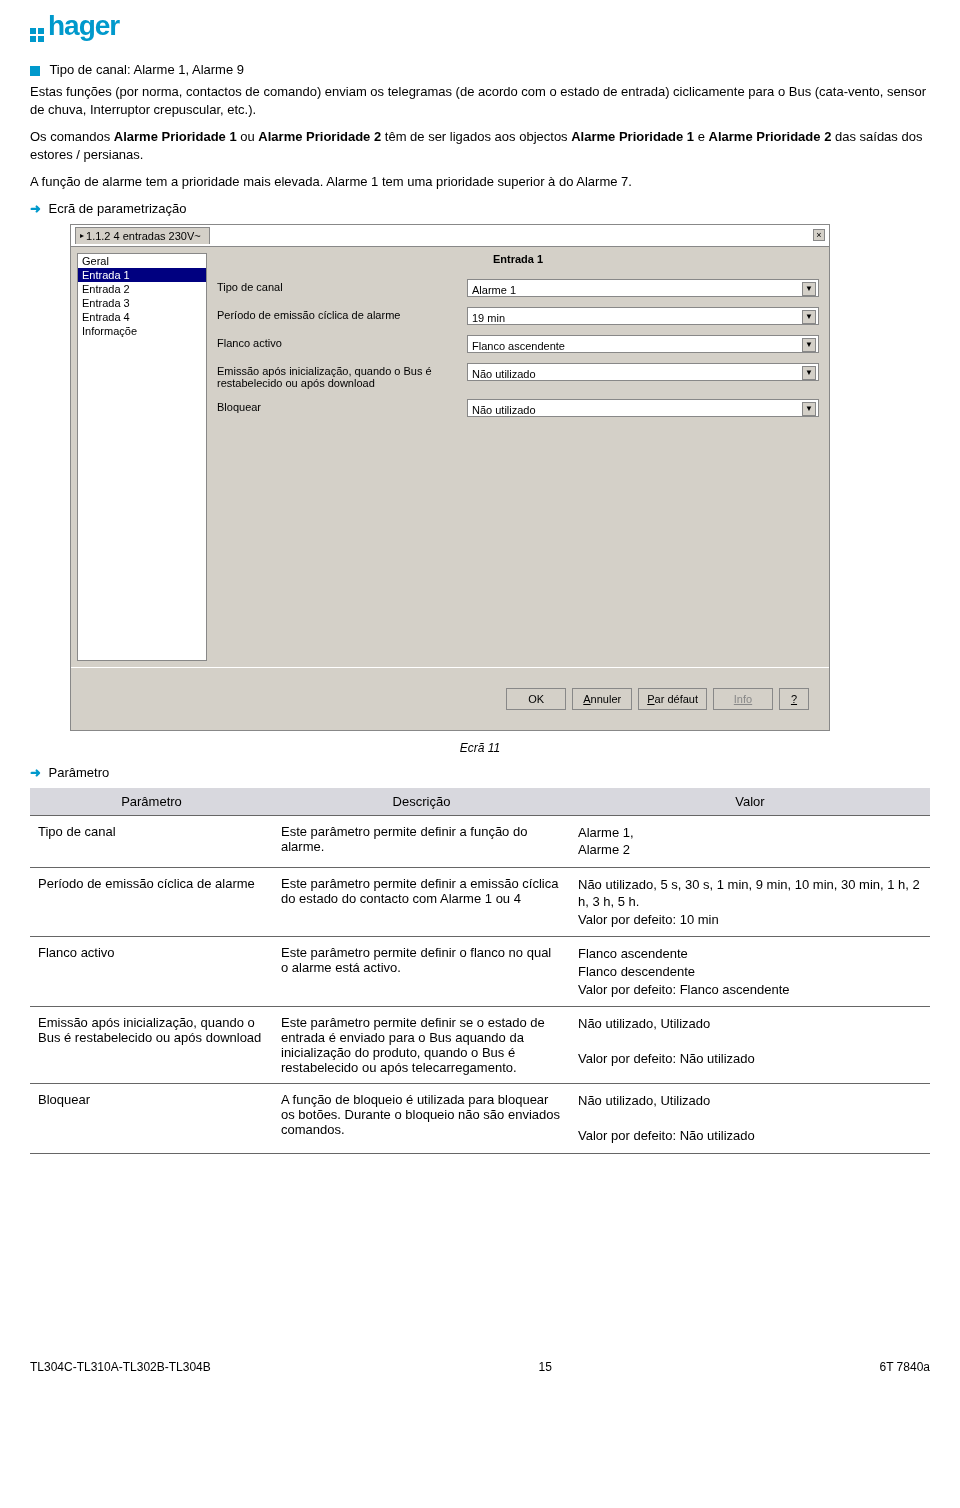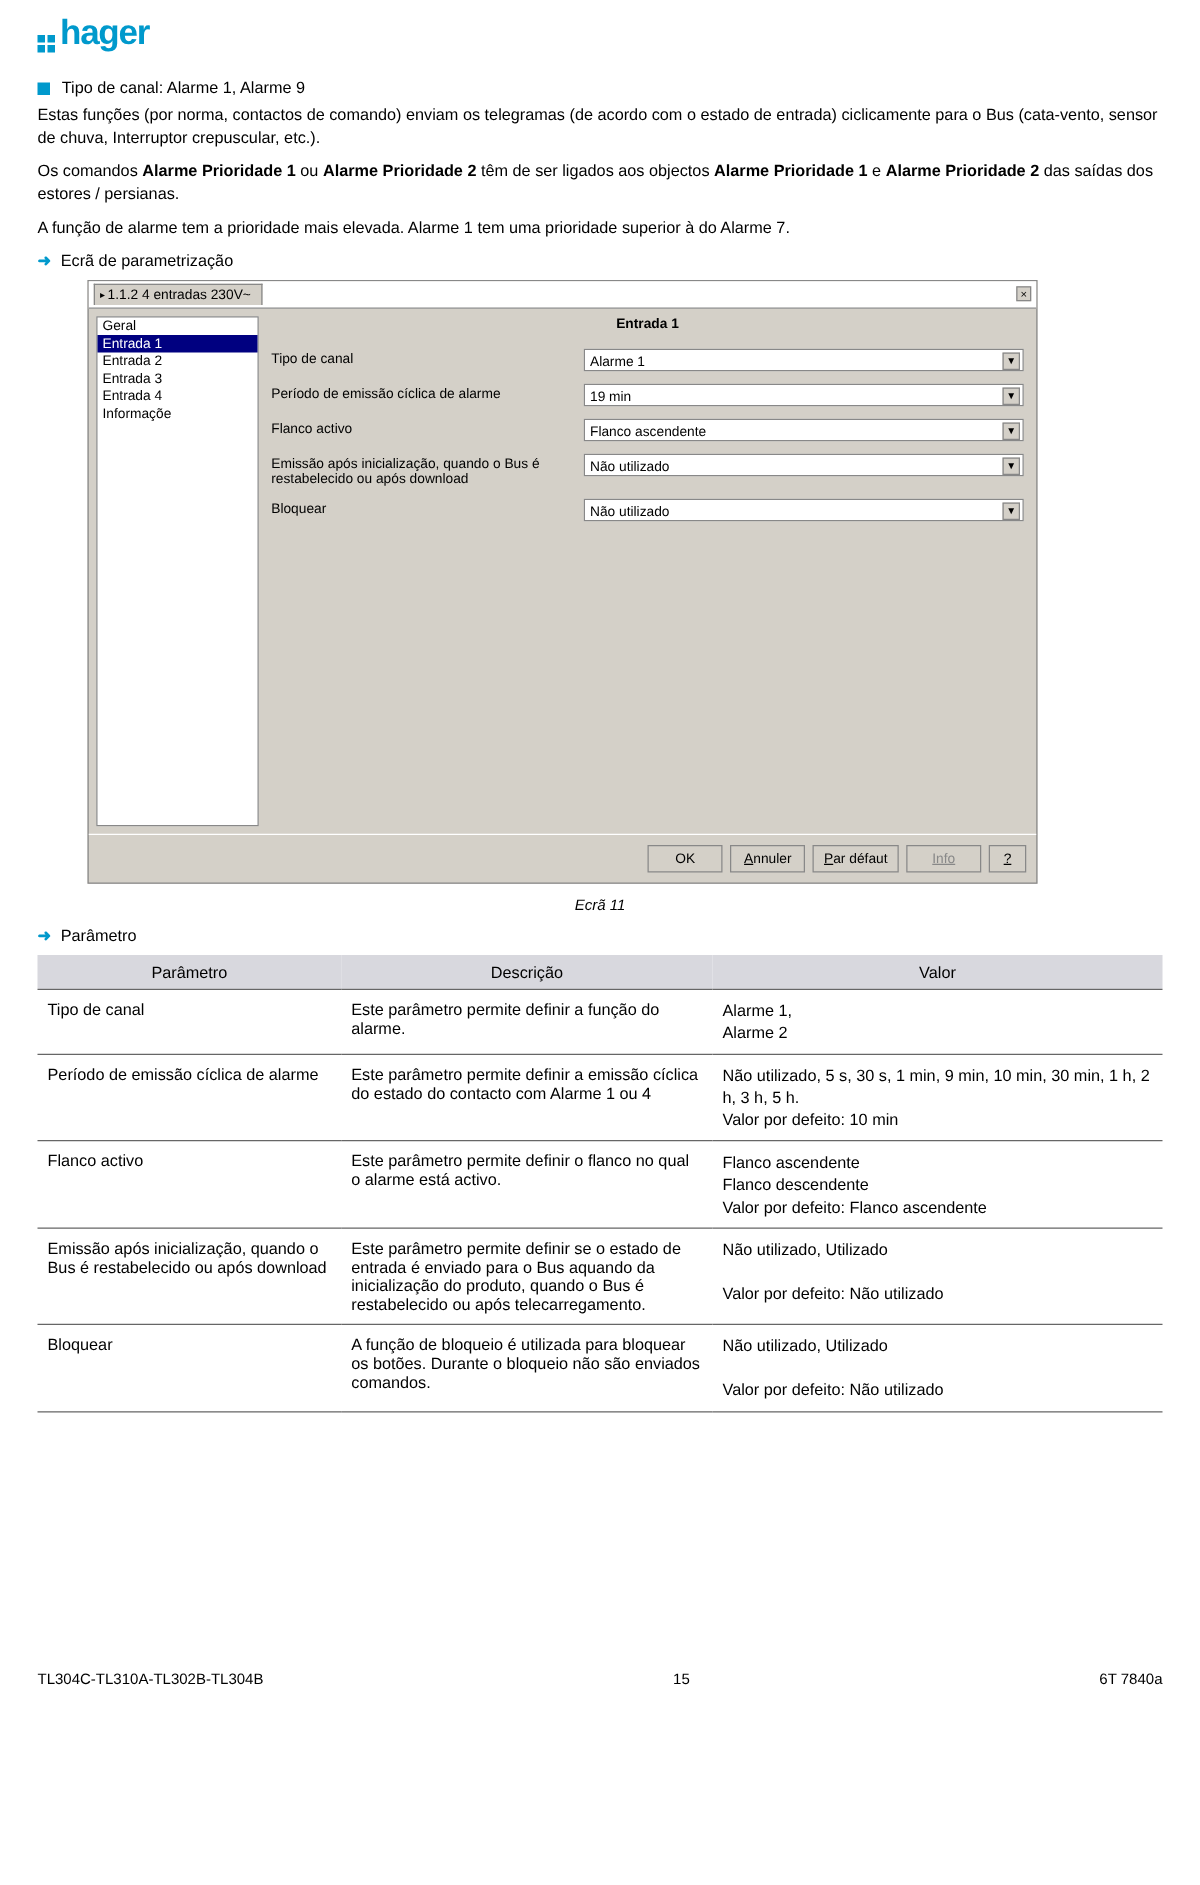--- a/index.html
+++ b/index.html
@@ -21,21 +21,21 @@
   .dialog-body { display: flex; min-height: 420px; }
   .dialog-sidebar { width: 130px; background: #fff; border: 1px solid #888; margin: 6px 0 6px 6px; padding: 0; }
   .sidebar-item { padding: 1px 4px; font-size: 11px; cursor: pointer; }
   .sidebar-item.selected { background: #000080; color: #fff; }
   .dialog-main { flex: 1; padding: 6px 10px; }
   .dialog-main-title { text-align: center; font-weight: bold; font-size: 11px; margin-bottom: 14px; }
   .param-row { display: flex; align-items: flex-start; margin-bottom: 10px; }
   .param-label { width: 250px; font-size: 11px; padding-top: 2px; }
   .param-select { flex: 1; display: flex; align-items: flex-end; background: #fff; border: 1px solid #888; height: 18px; padding: 0 2px 0 4px; font-size: 11px; position: relative; }
   .select-arrow { width: 14px; height: 14px; background: #d4d0c8; border: 1px solid #888; margin-left: auto; display: flex; align-items: center; justify-content: center; font-size: 8px; }
-  .dialog-buttons { display: flex; justify-content: flex-end; gap: 6px; padding: 8px; border-top: 1px solid #fff; }
+  .dialog-buttons { display: flex; justify-content: flex-end; gap: 6px; padding: 20px; border-top: 1px solid #fff; }
   .dlg-btn { min-width: 60px; height: 22px; background: #d4d0c8; border: 1px solid #888; font-size: 11px; padding: 0 8px; cursor: pointer; }
   .dlg-btn .ul { text-decoration: underline; }
   
   .caption { text-align: center; font-style: italic; font-size: 12px; margin: 6px 0 4px 0; }
   
   .param-table { width: 100%; border-collapse: collapse; margin-top: 4px; font-size: 13px; }
   .param-table th { background: #d8d8de; padding: 6px 8px; font-weight: normal; border-bottom: 1px solid #666; }
   .param-table th:first-child { text-align: center; }
   .param-table td { padding: 8px; vertical-align: top; border-bottom: 1px solid #666; }
   .param-table td:first-child { width: 27%; }

